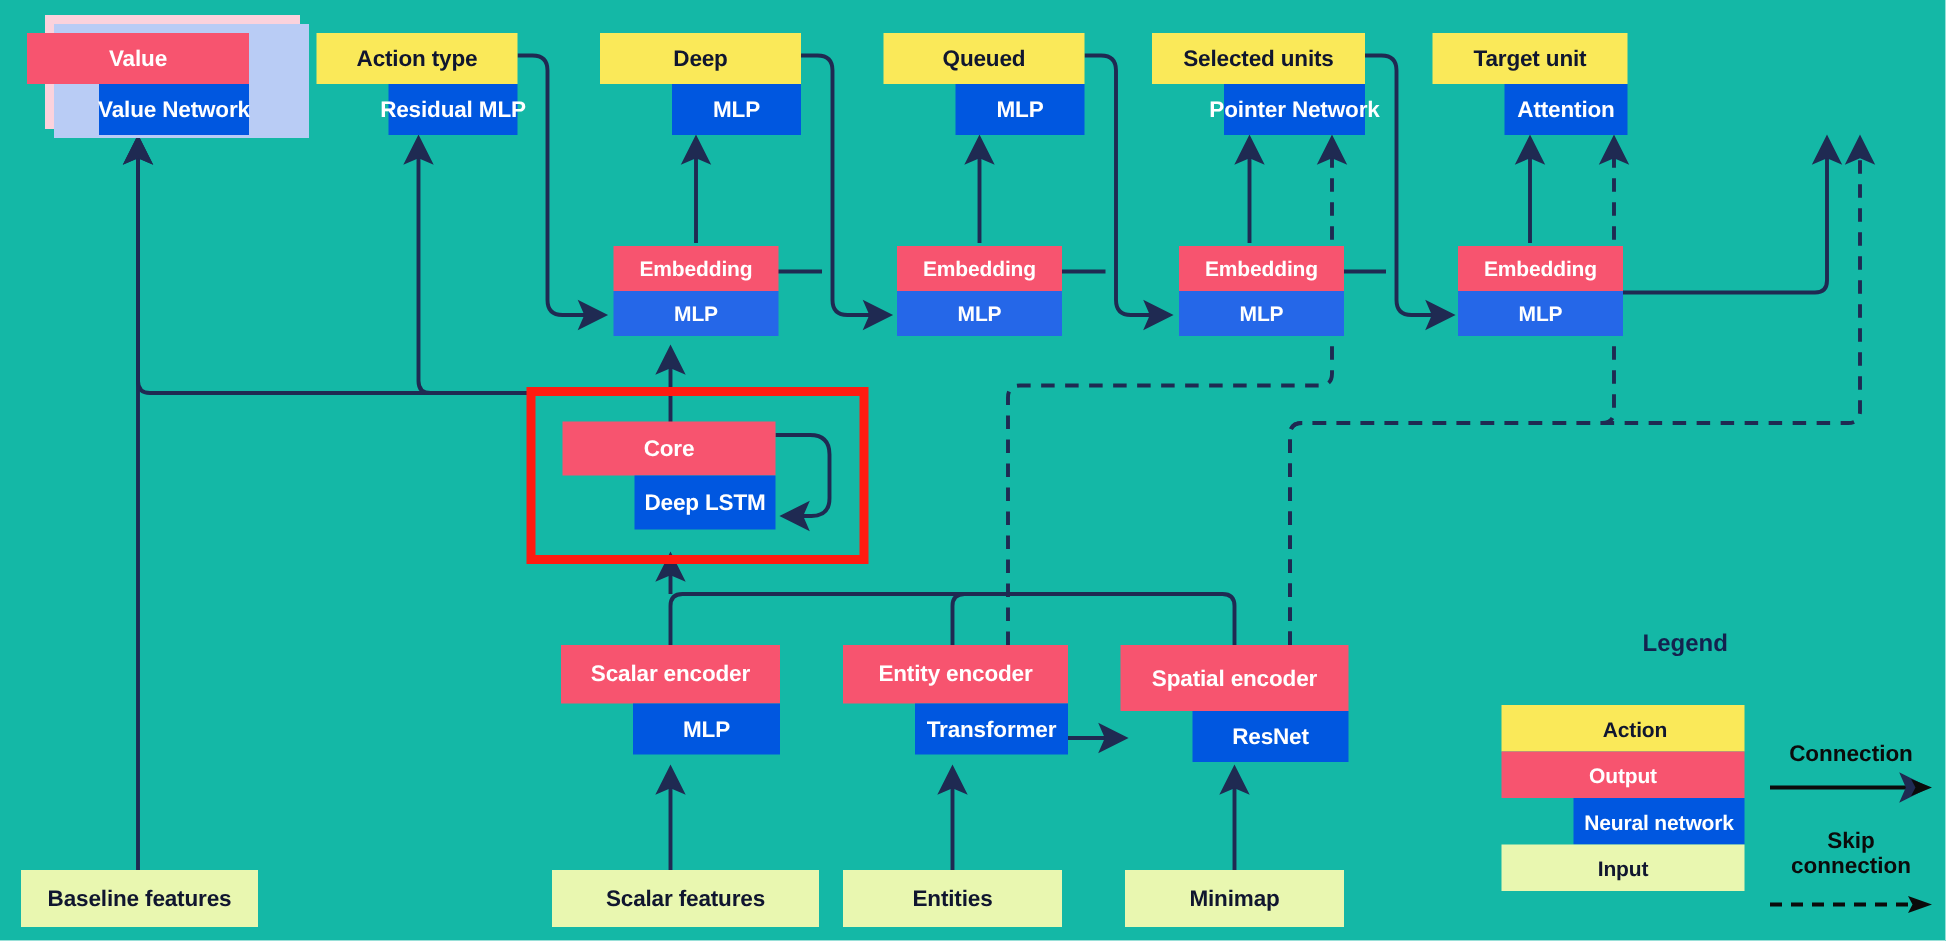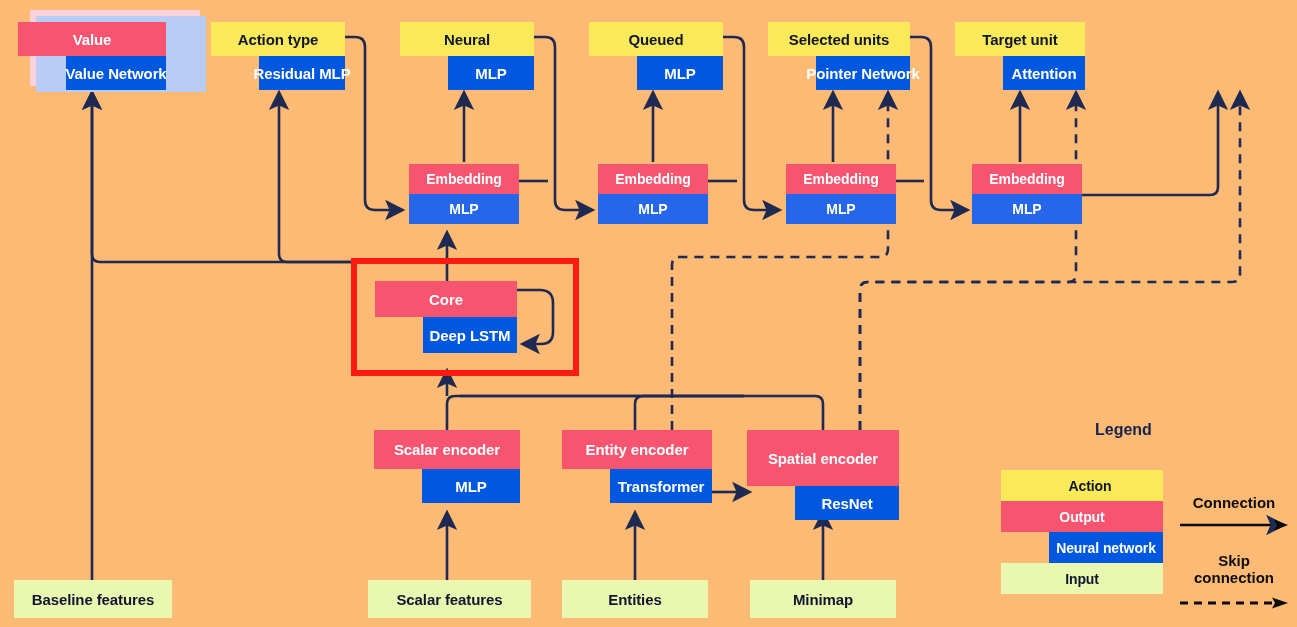--- a/index.html
+++ b/index.html
@@ -1,18 +1,18 @@
 <!DOCTYPE html>
 <html><head>
 <meta charset="utf-8">
 <title>AlphaStar Architecture</title>
 <style>
   html,body{margin:0;padding:0;background:#ffffff;}
   body{font-family:"Liberation Sans","DejaVu Sans",sans-serif;}
-  #stage{position:relative;width:1297px;height:627px;background:#fdba74;overflow:hidden;}
+  #stage{position:relative;width:1297px;height:627px;background:#14b8a6;overflow:hidden;}
 
   
   .node{position:absolute;box-sizing:border-box;}
   .band{display:flex;align-items:center;justify-content:center;
         text-align:center;box-sizing:border-box;white-space:nowrap;
         letter-spacing:-0.1px;}
   .band.action{background:#FAE959;color:#10162F;font-weight:700;font-size:15px;}
   .band.output{background:#F7546F;color:#FFFFFF;font-weight:600;font-size:15px;}
   .band.nn    {background:#0057E0;color:#FFFFFF;font-weight:700;font-size:15px;margin-left:48px;}
   .band.nn2   {background:#2567E8;color:#FFFFFF;font-weight:600;font-size:14px;}
@@ -111,21 +111,21 @@
     <div class="band action output" style="height:34px;">Value</div>
     <div class="band nn" style="height:34px;">Value Network</div>
   </div>
 
   <div class="node" style="left:211px;top:22px;width:134px;">
     <div class="band action" style="height:34px;">Action type</div>
     <div class="band nn" style="height:34px;">Residual MLP</div>
   </div>
 
   <div class="node" style="left:400px;top:22px;width:134px;">
-    <div class="band action" style="height:34px;">Neural</div>
+    <div class="band action" style="height:34px;">Deep</div>
     <div class="band nn" style="height:34px;">MLP</div>
   </div>
 
   <div class="node" style="left:589px;top:22px;width:134px;">
     <div class="band action" style="height:34px;">Queued</div>
     <div class="band nn" style="height:34px;">MLP</div>
   </div>
 
   <div class="node" style="left:768px;top:22px;width:142px;">
     <div class="band action" style="height:34px;">Selected units</div>
@@ -163,28 +163,28 @@
 
   <div class="node" style="left:374px;top:430px;width:146px;">
     <div class="band output" style="height:39px;">Scalar encoder</div>
     <div class="band nn" style="height:34px;">MLP</div>
   </div>
   <div class="node" style="left:562px;top:430px;width:150px;">
     <div class="band output" style="height:39px;">Entity encoder</div>
     <div class="band nn" style="height:34px;">Transformer</div>
   </div>
   <div class="node" style="left:747px;top:430px;width:152px;">
-    <div class="band output" style="height:56px;">Spatial encoder</div>
+    <div class="band output" style="height:44px;">Spatial encoder</div>
     <div class="band nn" style="height:34px;">ResNet</div>
   </div>
 
   <div class="node" style="left:14px;top:580px;width:158px;">
     <div class="band input" style="height:38px;">Baseline features</div>
   </div>
-  <div class="node" style="left:368px;top:580px;width:163px;">
+  <div class="node" style="left:368px;top:580px;width:178px;">
     <div class="band input" style="height:38px;">Scalar features</div>
   </div>
   <div class="node" style="left:562px;top:580px;width:146px;">
     <div class="band input" style="height:38px;">Entities</div>
   </div>
   <div class="node" style="left:750px;top:580px;width:146px;">
     <div class="band input" style="height:38px;">Minimap</div>
   </div>
 
   <div class="legend-title" style="left:1095px;top:421px;">Legend</div>

